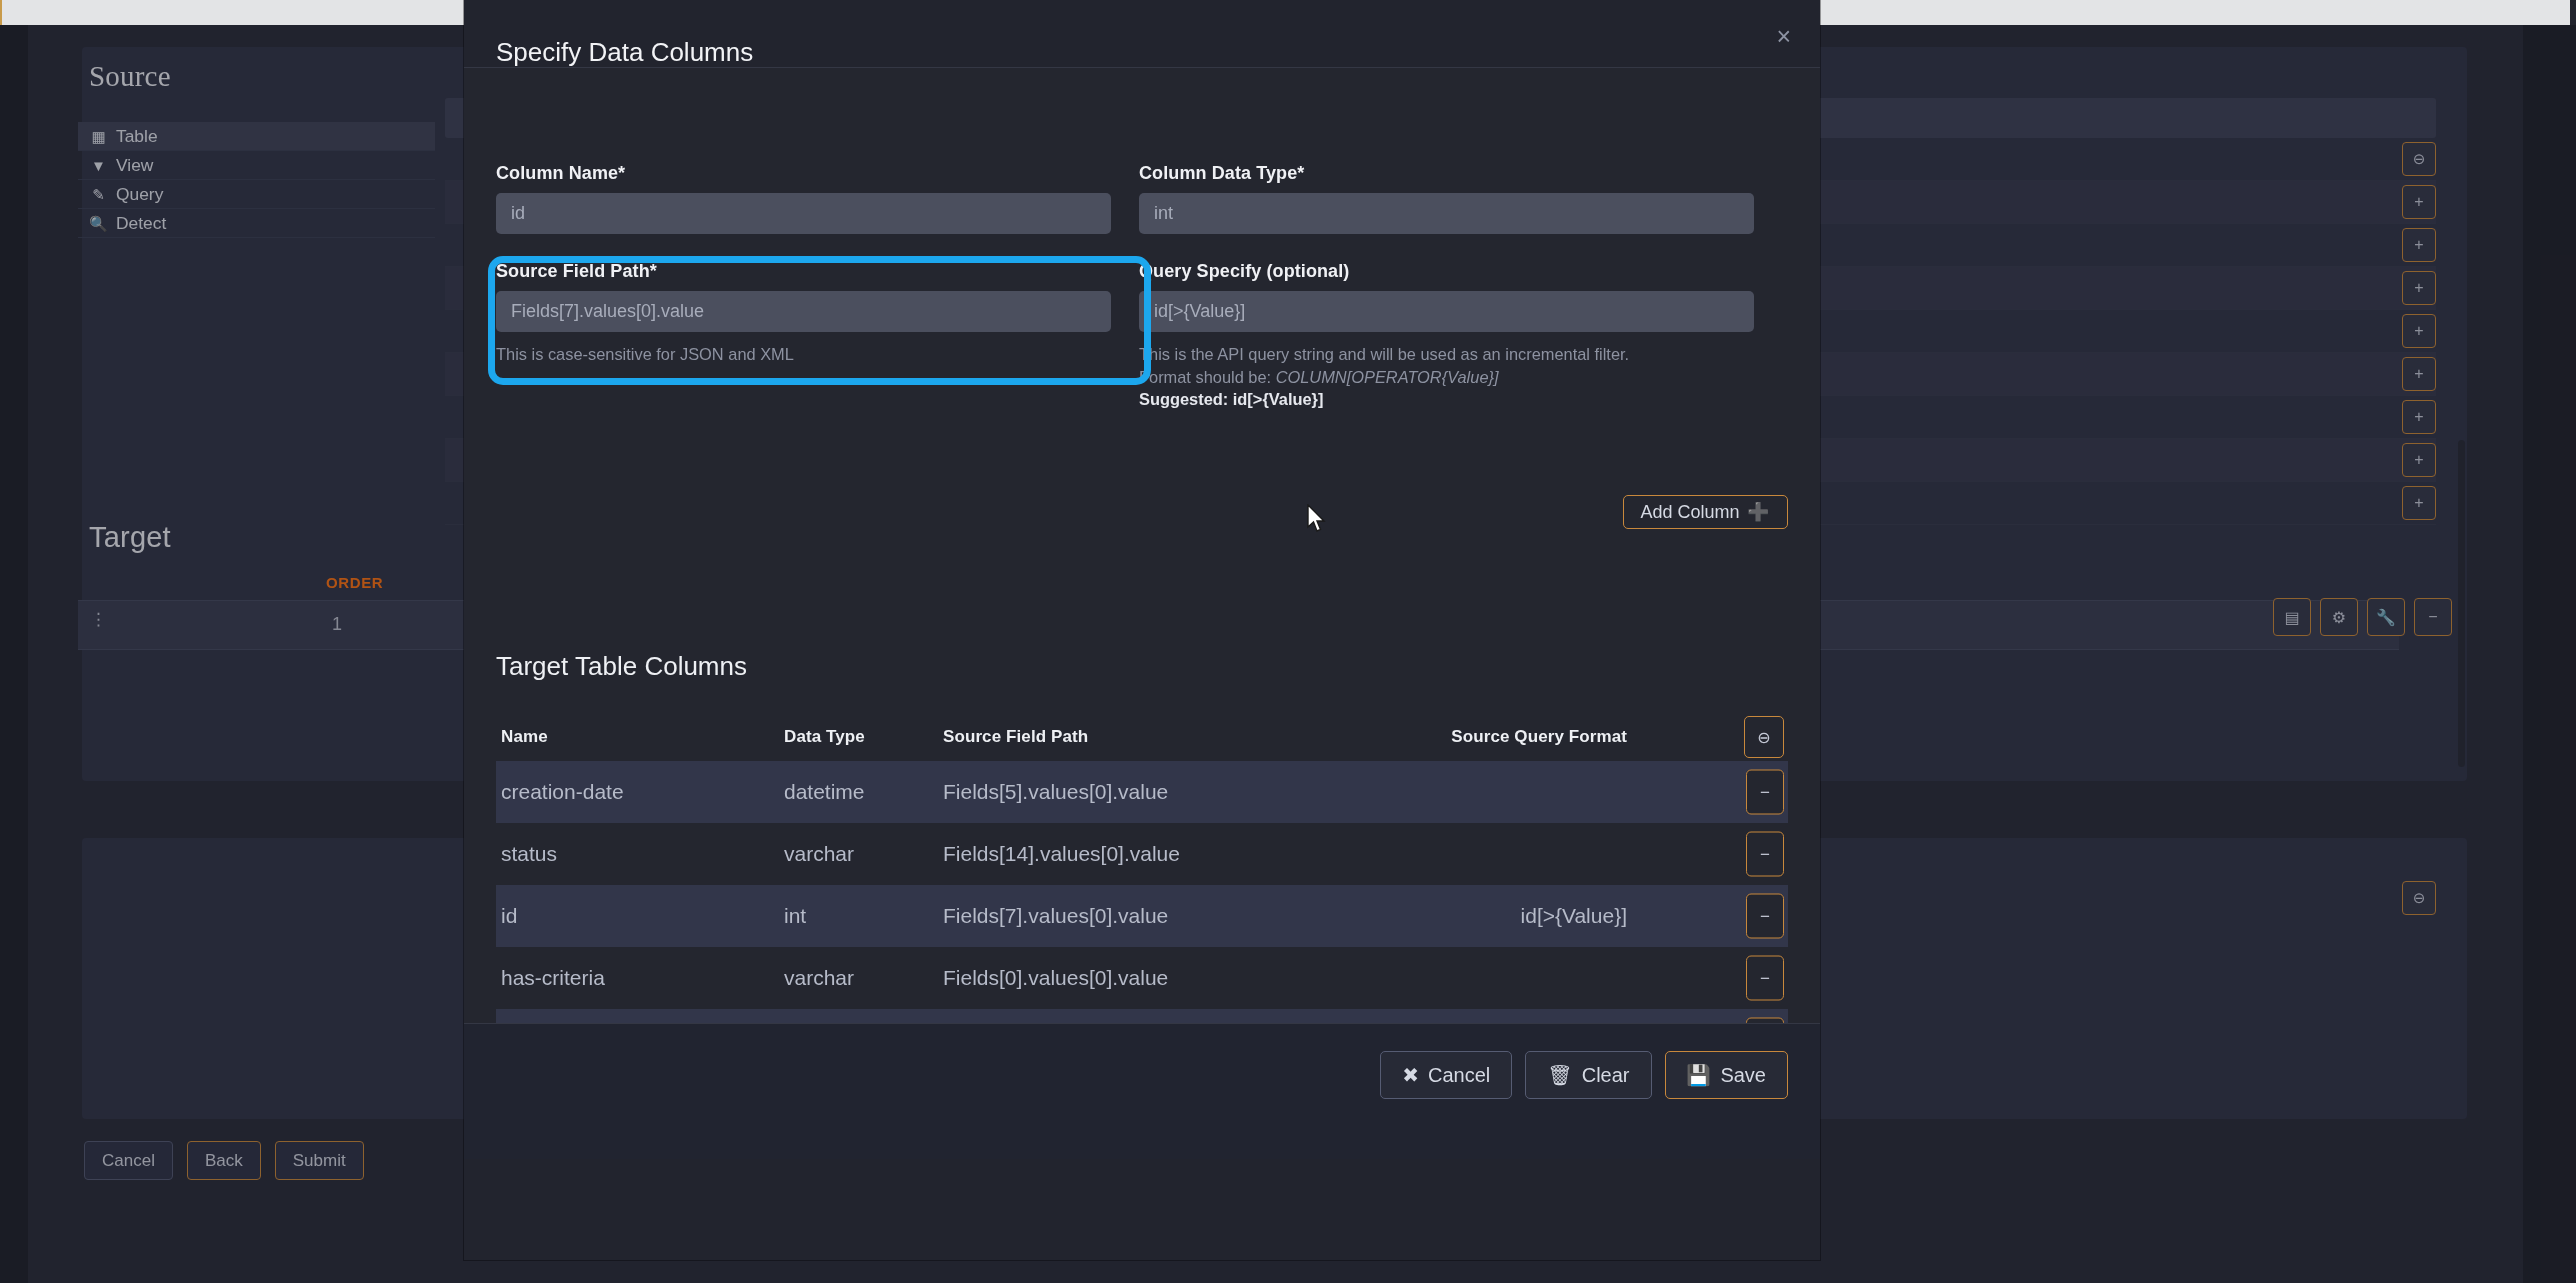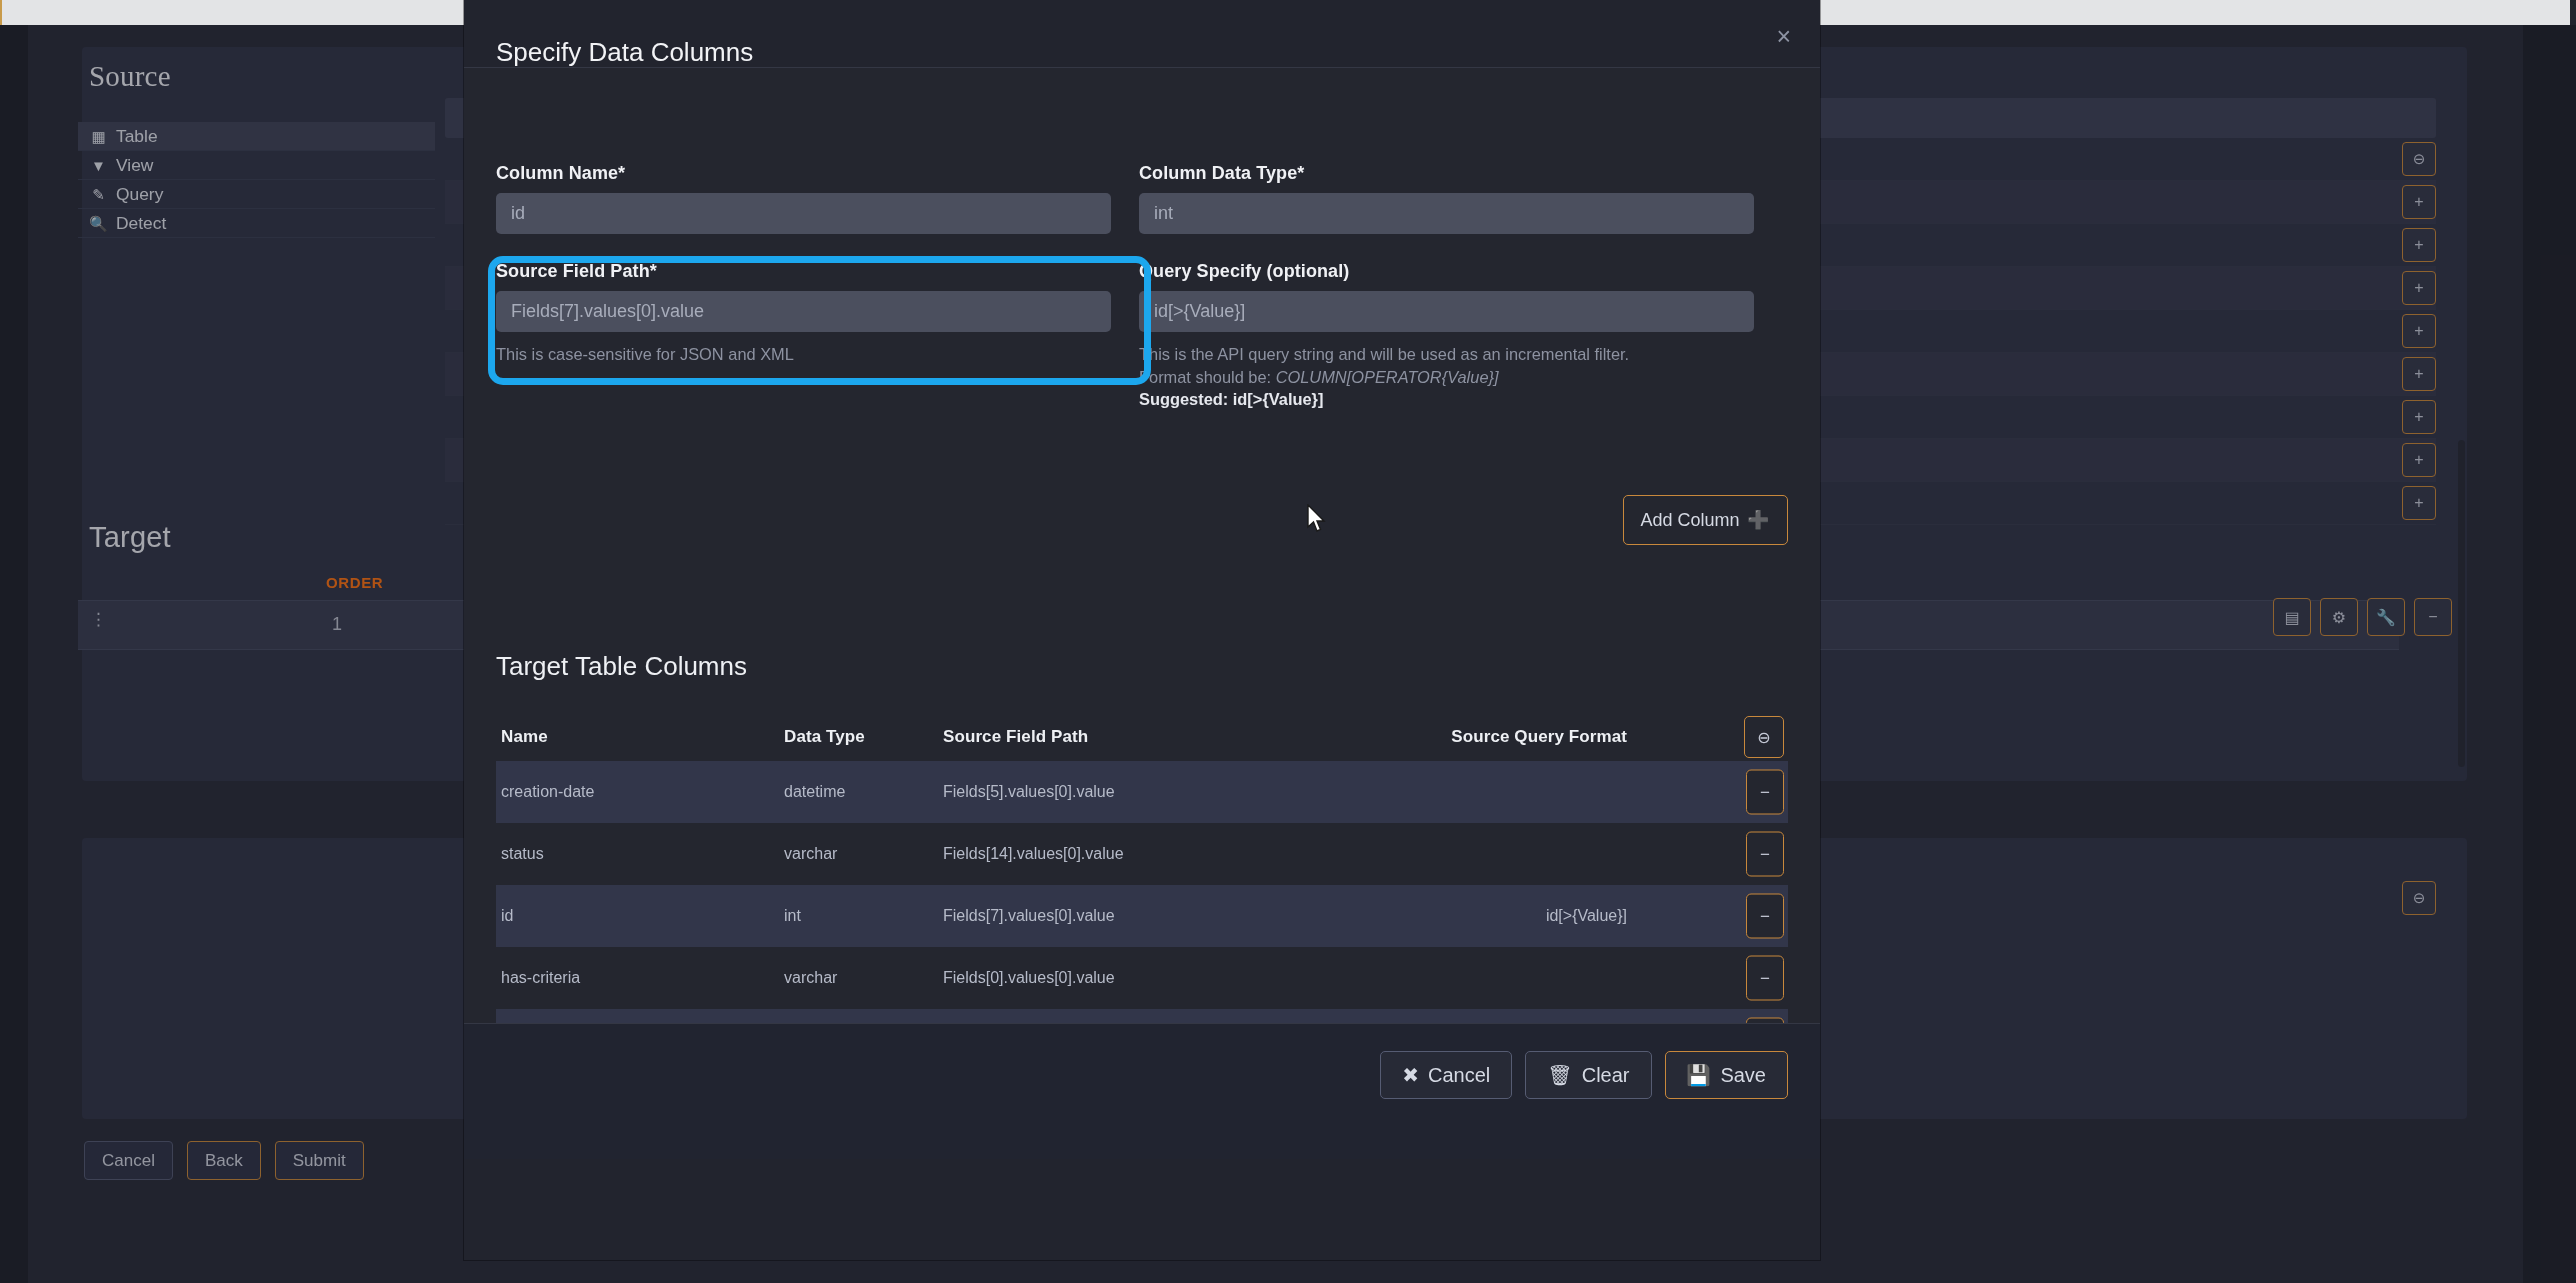--- a/index.html
+++ b/index.html
@@ -156,21 +156,21 @@
   .fld-sugg { color: #e6e8ee; font-size: 16.4px; font-weight: bold; margin-top: 2px; }
 
   
   .hl-ring {
     position: absolute; left: 24px; top: 188px; width: 663px; height: 129px;
     border: 7px solid #1ca7ee; border-radius: 15px; pointer-events: none;
   }
 
   .add-col-wrap { position: absolute; right: 32px; top: 427px; }
   .add-col-btn {
-    height: 50px; padding: 0 17px; border: 1px solid #c8883c; border-radius: 5px;
+    height: 34px; padding: 0 17px; border: 1px solid #c8883c; border-radius: 5px;
     background: #24262f; color: #d6dae4; font-size: 18px;
     display: flex; align-items: center; gap: 8px;
   }
 
   .ttc-title {
     position: absolute; left: 32px; top: 583px; color: #eef0f4;
     font-size: 26px; font-weight: 400;
   }
 
   .tbl { position: absolute; left: 32px; top: 645px; width: 1292px; }
@@ -181,21 +181,21 @@
   .c-name { width: 288px; padding-left: 5px; }
   .c-type { width: 159px; }
   .c-path { width: 357px; }
   .c-qfmt { width: 327px; text-align: right; }
   .c-act  { flex: 1; position: relative; }
 
   .tr {
     display: flex; align-items: center; height: 62px; position: relative;
   }
   .tr.alt { background: #32364a; }
-  .td { color: #b6bbc9; font-size: 16px; }
+  .td { color: #b6bbc9; font-size: 21px; }
   .row-btn {
     position: absolute; right: 4px; top: 50%; transform: translateY(-50%);
     width: 38px; height: 45px; border: 1px solid #c8883c; border-radius: 5px;
     background: #24262f; color: #c5c9d6; font-size: 17px;
     display: flex; align-items: center; justify-content: center;
   }
   .head-btn {
     position: absolute; right: 4px; top: 50%; transform: translateY(-50%);
     width: 40px; height: 42px; border: 1px solid #c8883c; border-radius: 5px;
     background: #24262f; color: #c5c9d6; font-size: 16px;

